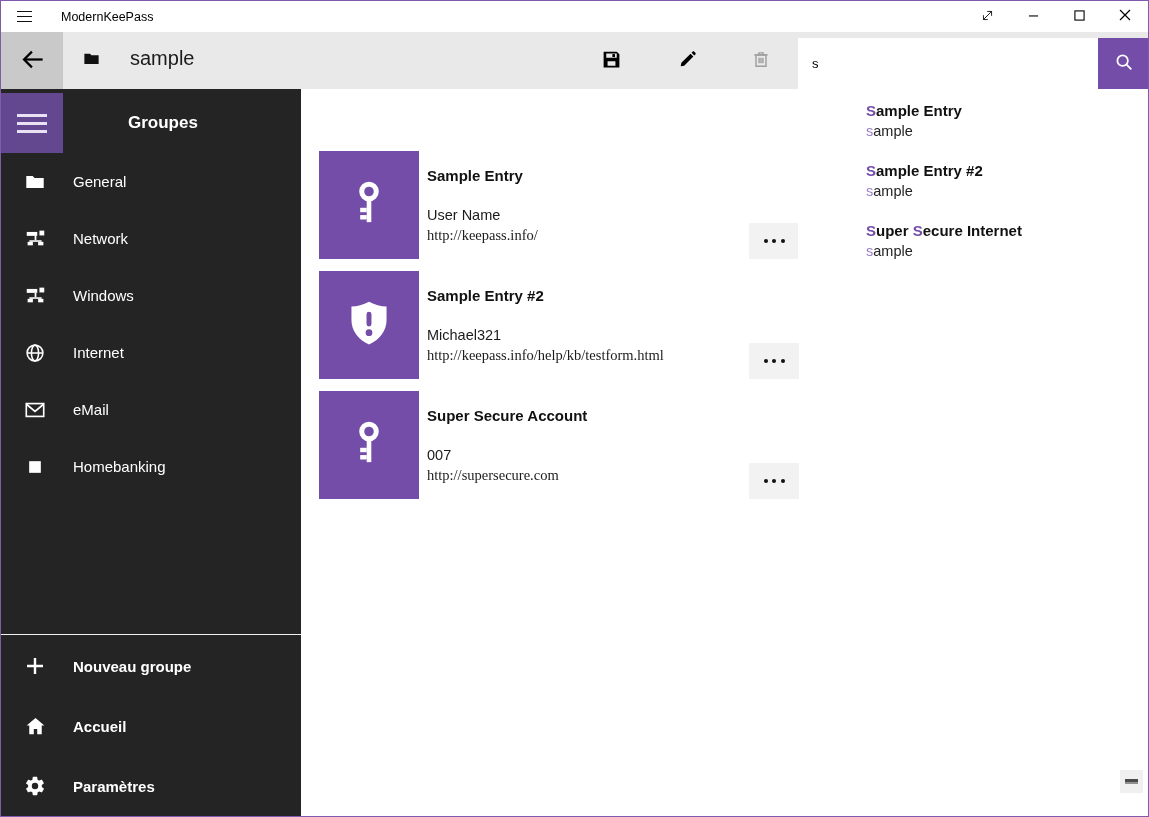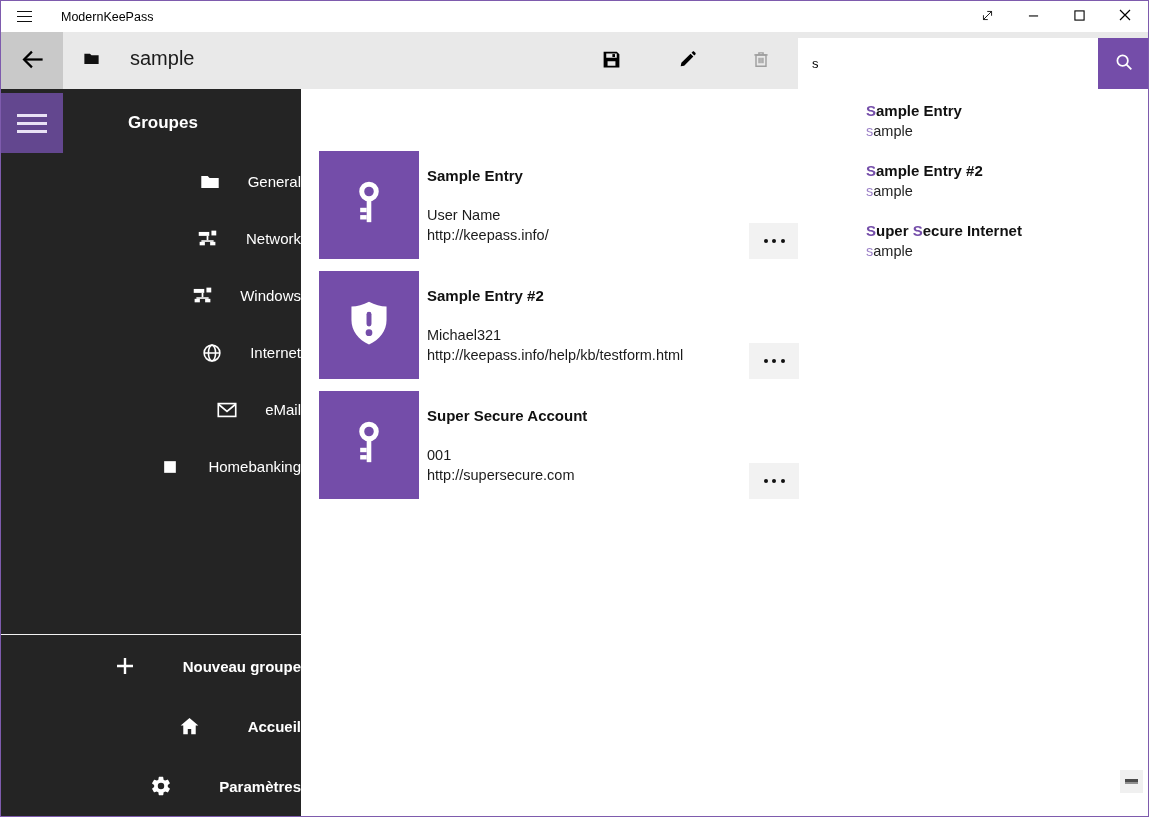--- a/index.html
+++ b/index.html
@@ -3,21 +3,21 @@
 <meta charset="utf-8">
 <style>
   :root{
     --accent:#744da9; --accent_dark:#63478f; --sidebar_bg:#242424;
     --appbar_bg:#e9e9e9; --back_button_bg:#c9c9c9; --window_border:#7e5bad;
   }
   *{box-sizing:border-box;}
   html,body{margin:0;padding:0;}
   body{width:1149px;height:817px;font-family:"Liberation Sans",sans-serif;background:#fff;overflow:hidden;}
   .window{position:relative;width:1149px;height:817px;border:1px solid var(--window_border);background:#7f1d1d;overflow:hidden;}
-  button{border:none;background:transparent;padding:0;font-family:inherit;cursor:default;justify-content:flex-end;}
+  button{border:none;background:transparent;padding:0;font-family:inherit;cursor:default;}
 
   
   .titlebar{position:absolute;top:0;left:0;right:0;height:31px;background:#fff;display:flex;align-items:center;}
   .tb-burger{margin-left:16px;display:flex;flex-direction:column;gap:3.5px;}
   .tb-burger i{display:block;width:15px;height:1.5px;background:#111;}
   .tb-title{margin-left:29px;font-size:12.5px;color:#000;}
   .tb-controls{margin-left:auto;display:flex;height:100%;}
   .tbc{width:46px;height:31px;display:flex;align-items:center;justify-content:center;}
 
   
@@ -34,31 +34,31 @@
   .sidebar{position:absolute;left:0;top:88px;width:300px;bottom:0;background:var(--sidebar_bg);}
   .nav-toggle{position:absolute;left:0;top:4px;width:62px;height:60px;background:var(--accent_dark);display:flex;flex-direction:column;align-items:center;justify-content:center;gap:5px;}
   .nav-toggle i{display:block;width:30px;height:3px;background:#e9e2f5;}
   .sb-heading{position:absolute;left:90px;top:4px;height:60px;line-height:60px;font-size:17px;font-weight:bold;color:#fff;margin-left:37px;}
   .group-list{position:absolute;top:64px;left:0;width:100%;}
   .sb-item{height:57px;display:flex;align-items:center;padding-left:22px;width:100%;text-align:left;}
   .sb-item .icn{width:24px;height:24px;display:flex;align-items:center;justify-content:center;flex:none;}
   .sb-item .lbl{margin-left:26px;font-size:15px;color:#fff;}
   .sb-sep{position:absolute;top:545px;left:0;width:100%;height:1px;background:#f2f2f2;}
   .footer-list{position:absolute;top:547px;left:0;width:100%;}
-  .footer-list .sb-item{height:60px;gap:20px;}
+  .footer-list .sb-item{height:60px;}
   .footer-list .lbl{font-weight:bold;}
 
   
   .content{position:absolute;left:300px;top:88px;right:0;bottom:0;background:#fff;}
   .entry{position:absolute;left:18px;width:545px;height:108px;}
   .entry.e0{top:62px;} .entry.e1{top:182px;} .entry.e2{top:302px;} .entry.e3{top:422px;}
   .tile{position:absolute;left:0;top:0;width:100px;height:108px;background:var(--accent);display:flex;align-items:center;justify-content:center;}
   .e-title{position:absolute;left:108px;top:16px;font-size:15px;font-weight:bold;color:#111;}
   .e-user{position:absolute;left:108px;top:56px;font-size:14.5px;color:#1b1b1b;}
-  .e-url{position:absolute;left:108px;top:76px;font-size:14.5px;color:#1b1b1b;}
+  .e-url{position:absolute;left:108px;top:76px;font-size:14.5px;color:#1b1b1b;font-family:Liberation Serif, serif;}
   .more{position:absolute;left:430px;top:72px;width:50px;height:36px;background:#f2f2f2;display:flex;align-items:center;justify-content:center;gap:4.5px;}
   .more i{width:4px;height:4px;border-radius:50%;background:#111;}
 
   
   .dropdown{position:absolute;left:797px;top:88px;width:351px;height:198px;background:#fff;padding:11px 0 0 68px;}
   .result{margin-bottom:19px;}
   .result-title{font-size:15px;font-weight:bold;line-height:21px;color:#111;}
   .result-sub{font-size:14.5px;line-height:20px;color:#222;}
   .result-title .hl{color:var(--accent);}
   .result-sub .hl{color:#9b7fc7;}
@@ -308,21 +308,21 @@
         <span>
           <svg width="46" height="52" viewBox="0 0 24 26">
               <circle cx="12" cy="7" r="3.8" fill="none" stroke="#fff" stroke-width="2.6"></circle>
               <rect x="10.8" y="10.5" width="2.4" height="12.5" fill="#fff"></rect>
               <rect x="7.4" y="15.5" width="3.4" height="2.3" fill="#fff"></rect>
               <rect x="7.4" y="19.3" width="3.4" height="2.3" fill="#fff"></rect>
             </svg>
         </span>
       </div>
       <div class="e-title">Super Secure Account</div>
-      <div class="e-user">001</div>
+      <div class="e-user">007</div>
       <div class="e-url">http://supersecure.com</div>
       <button class="more">
           <span style="display:contents"><i></i><i></i><i></i></span>
         </button>
     </div>
 
   </div>
 
   <div class="dropdown">
     <div class="result">

